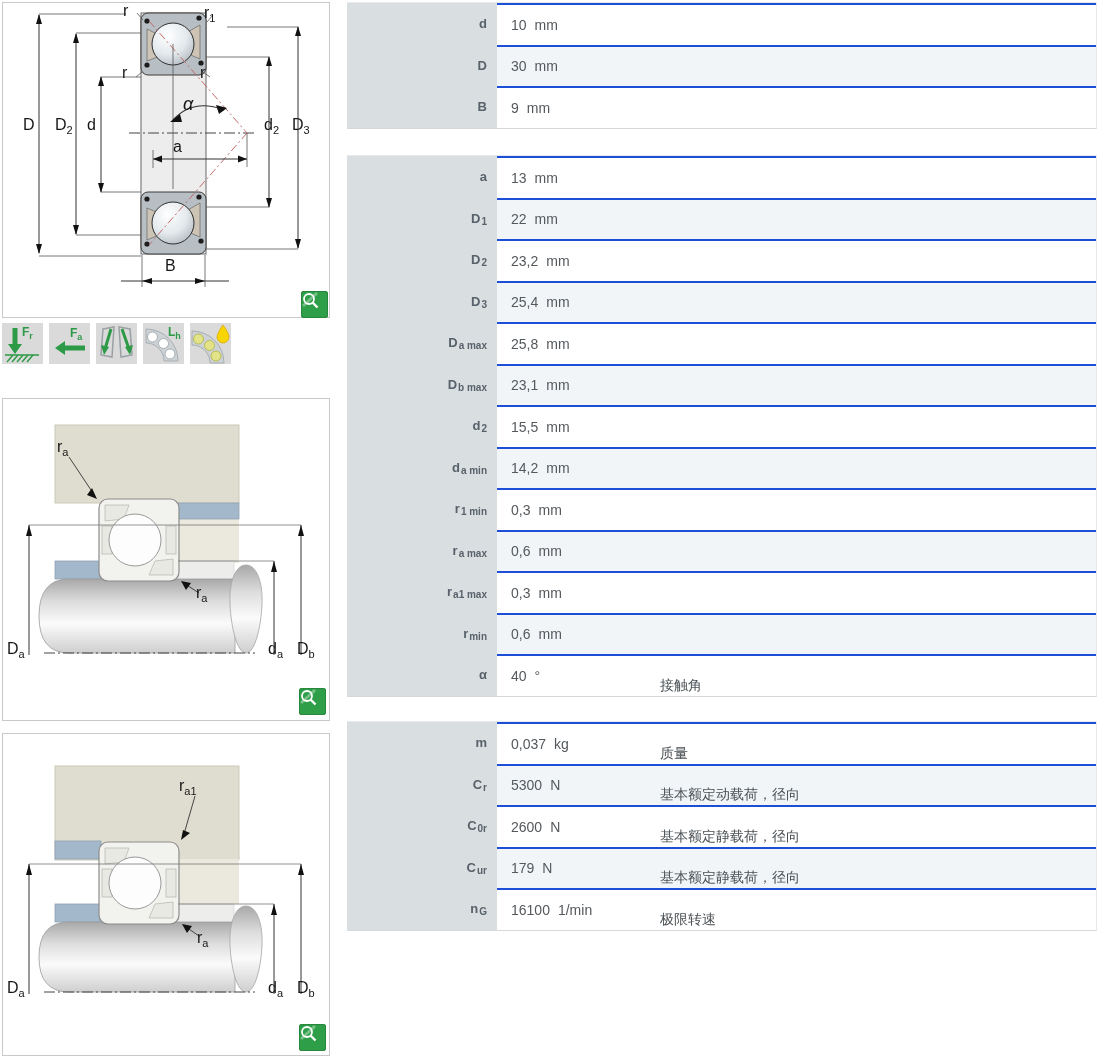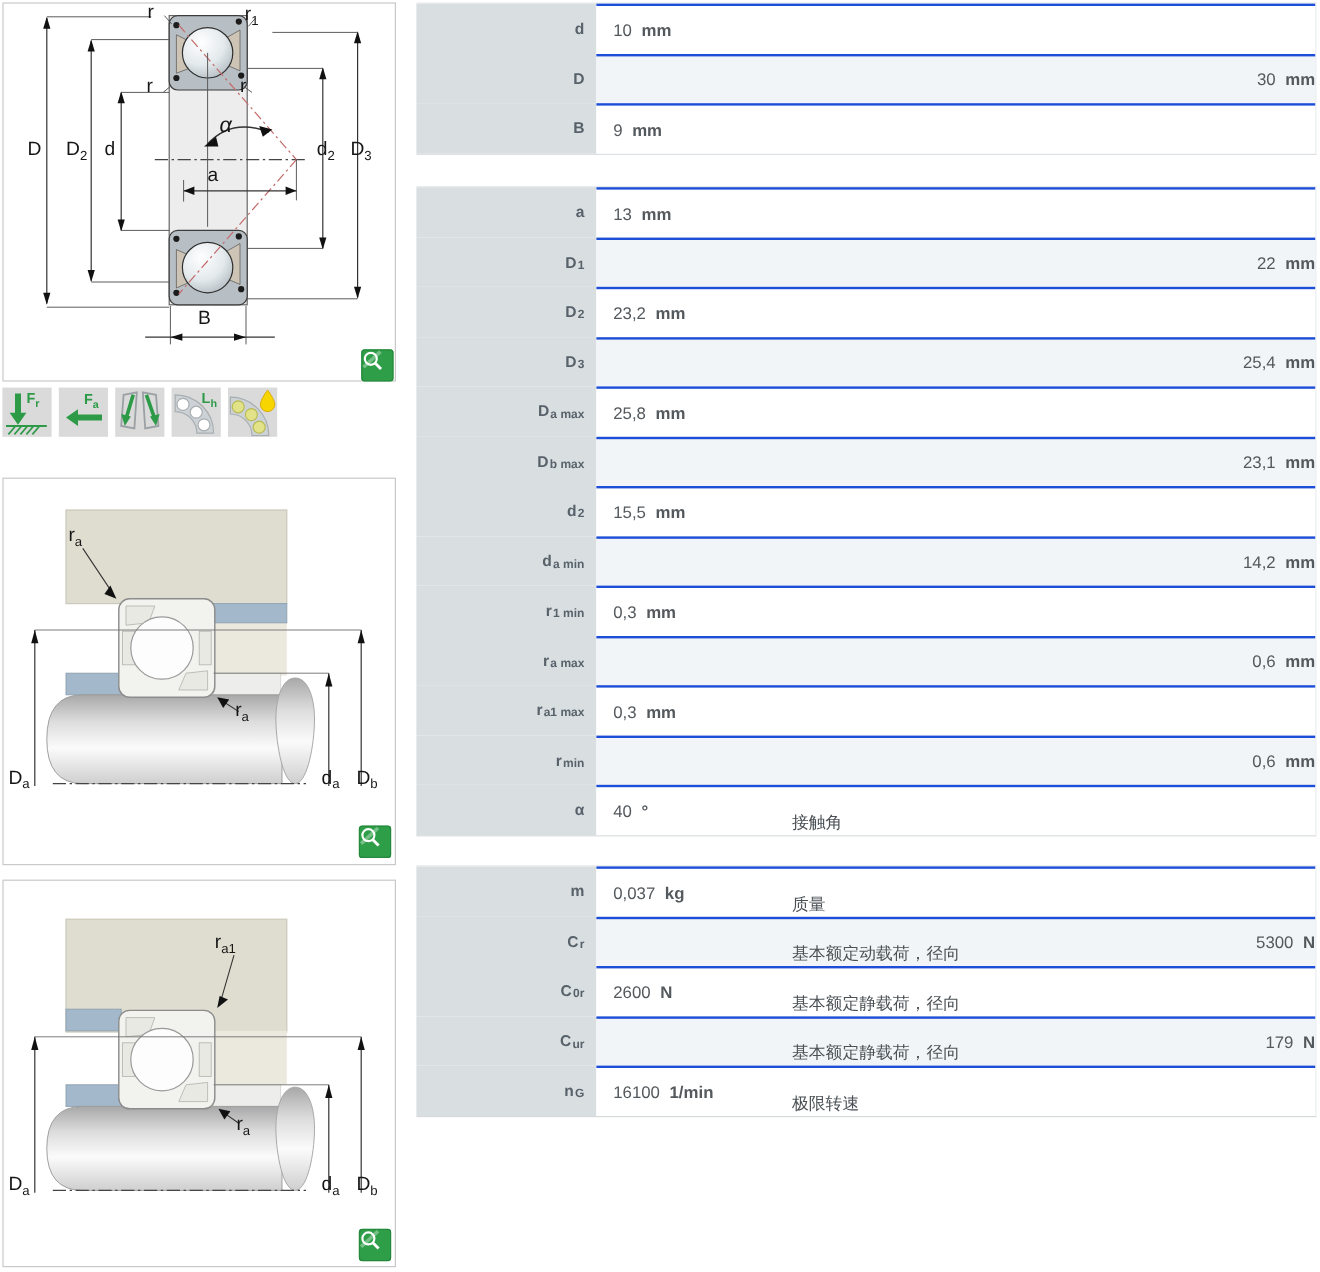--- a/index.html
+++ b/index.html
@@ -30,22 +30,22 @@
   .spec-table{position:absolute;left:347px;width:750px;border-top:1px solid #e8ebed;border-bottom:1px solid #d5d9db;border-right:1px solid #e8ebed;box-sizing:border-box;}
   #table-main{top:2px;}
   #table-dimensions{top:155px;}
   #table-performance{top:721px;}
   .trow{display:flex;height:41.5px;box-sizing:border-box;}
   .tlabel{width:150px;flex:0 0 auto;background:#d9dee1;display:flex;align-items:center;justify-content:flex-end;
           padding-right:10px;box-sizing:border-box;font-weight:bold;font-size:13px;color:#58626a;white-space:nowrap;}
   .tlabel .sub{font-size:10px;vertical-align:-3px;margin-left:1px;align-self:center;transform:translateY(3px);}
   .tcontent{flex:1;position:relative;display:flex;align-items:center;padding-left:14px;background:#fff;
             border-top:2px solid #1d4ed8;box-sizing:border-box;font-size:14px;color:#54595d;}
-  .trow.alt .tcontent{background:#f1f5f8;justify-content:flex-end;}
-  .tcontent .u{margin-left:8px;font-weight:bold;}
+  .trow.alt .tcontent{background:#f1f5f8;}
+  .tcontent .u{margin-left:8px;}
   .tcontent .desc{position:absolute;left:163px;color:#4a5054;margin-top:20px;}
 </style>
 </head>
 <body>
 
 <div class="panel" id="panel-section">
   <svg width="326" height="314" viewBox="0 0 326 314">
     <defs>
       <radialGradient id="ballG" cx="38%" cy="30%" r="75%">
         <stop offset="0%" stop-color="#ffffff"></stop>

